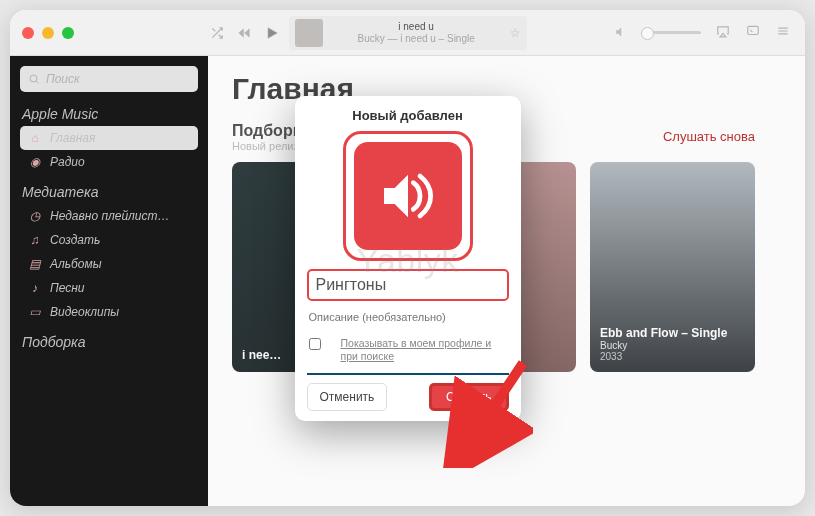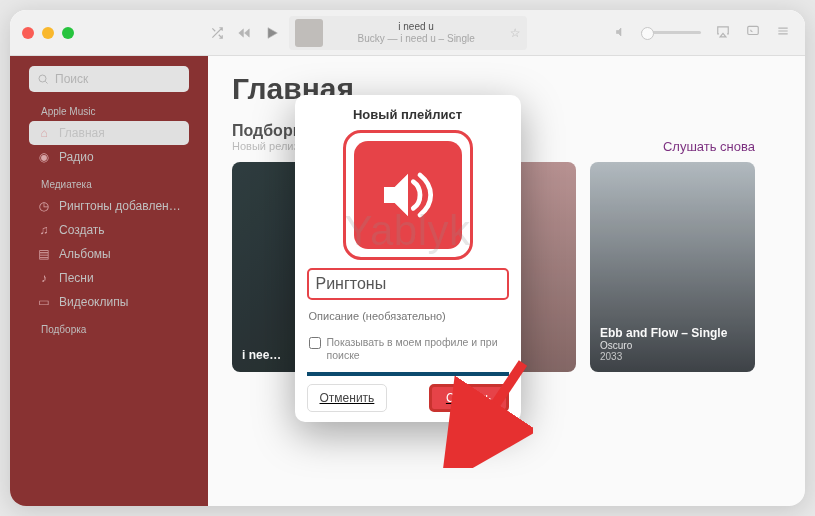--- a/index.html
+++ b/index.html
@@ -14,53 +14,53 @@
 .nowplaying { position: absolute; left: 50%; transform: translateX(-50%); width: 238px; height: 34px; background: #efefef; border-radius: 4px; display: flex; align-items: center; padding: 3px 6px; gap: 8px; color: #888; }
 .np-art { width: 28px; height: 28px; background: #c4c1be; border-radius: 3px; }
 .np-text { flex: 1; text-align: center; font-size: 10px; line-height: 12px; }
 .np-title { color: #555; }
 .np-artist { color: #aaa; }
 .np-star { color: #bfbfbf; font-size: 12px; }
 .right-tools { position: absolute; right: 14px; display: flex; align-items: center; gap: 14px; color: #b9b9b9; }
 .volume-slider { width: 60px; height: 3px; background: #d4d4d4; border-radius: 2px; position: relative; }
 .volume-slider::before { content:""; position:absolute; left:0; top:-4px; width:11px; height:11px; background:#fff; border:1px solid #ccc; border-radius:50%; }
 .content { flex: 1; display: flex; overflow: hidden; }
-.sidebar { width: 198px; background: #7f1d1d; padding: 10px 19px; font-size: 12px; color: #b7b7b7; overflow: hidden; }
+.sidebar { width: 198px; background: #000000; padding: 10px 10px; font-size: 12px; color: #b7b7b7; overflow: hidden; font-style: italic; }
 .search { height: 26px; background: #e6e6e6; border-radius: 5px; display: flex; align-items: center; padding: 0 8px; gap: 6px; color: #b0b0b0; margin-bottom: 14px; }
 .search svg { flex-shrink:0; }
 .search span { font-size: 12px; }
-.section-head { font-size: 10px; text-transform: none; color: #bdbdbd; margin: 10px 12px 4px; font-weight: 500; }
+.section-head { font-size: 14px; text-transform: none; color: #bdbdbd; margin: 10px 2px 4px; font-weight: 500; }
 .nav-item { display: flex; align-items: center; gap: 8px; padding: 5px 8px; border-radius: 5px; font-size: 12px; color: #bfbfbf; }
 .nav-item.selected { background: #e3e3e3; color: #bfbfbf; }
 .nav-item .ic { width: 14px; height: 14px; color: #d9a1a3; display:flex; align-items:center; justify-content:center; }
 .main { flex: 1; padding: 16px 24px; overflow: hidden; color: #333; }
 .main h1 { font-size: 30px; font-weight: 700; color: #333; margin-bottom: 16px; }
 .subhead { font-size: 16px; font-weight: 600; color: #444; }
 .subline { font-size: 11px; color: #b9b9b9; margin-bottom: 10px; }
 .cards { display: flex; gap: 14px; }
 .card { width: 165px; height: 210px; border-radius: 8px; background: #666; position: relative; overflow: hidden; color: #fff; display:flex; flex-direction:column; justify-content:flex-end; padding:10px; }
 .card .c-title { font-size: 12px; font-weight:600; }
 .card .c-sub { font-size: 10px; opacity: 0.85; }
 .card .c-year { font-size: 10px; opacity: 0.7; }
 .card1 { background: linear-gradient(135deg,#1a2b2e 0%,#0d1517 100%); }
 .card2 { background: linear-gradient(180deg,#b58a8a 0%,#7a5a58 100%); }
 .card3 { background: linear-gradient(180deg,#aeb7bd 0%, #2b3035 100%); }
-.listen-again { font-size: 13px; color: #701a75; margin-bottom: 8px; text-align: center; padding-right: 26px; }
+.listen-again { font-size: 13px; color: #b91c1c; margin-bottom: 18px; text-align: center; padding-right: 26px; }
 
 .overlay { position: absolute; inset: 0; background: rgba(0,0,0,0.02); display:flex; align-items:center; justify-content:center; }
 .modal { width: 226px; background: #fff; border-radius: 10px; box-shadow: 0 12px 40px rgba(0,0,0,0.35); padding: 12px 12px 10px; position: relative; }
 .modal-title { text-align:center; font-size: 13px; font-weight:600; color:#333; margin-bottom: 8px; }
 .cover-box { position: relative; width: 130px; height: 130px; margin: 0 auto 8px; border: 3px solid #e64348; border-radius: 18px; display:flex; align-items:center; justify-content:center; }
 .cover-inner { width: 108px; height: 108px; background: #e64348; border-radius: 14px; display:flex; align-items:center; justify-content:center; }
-.watermark { position:absolute; left:50%; top:112px; transform:translateX(-50%); font-size: 42px; color: rgba(140,140,140,0.22); font-weight:400; letter-spacing:0.5px; pointer-events:none; }
+.watermark { position:absolute; left:50%; top:145px; transform:translateX(-50%); font-size: 34px; color: rgba(140,140,140,0.22); font-weight:400; letter-spacing:0.5px; pointer-events:none; }
 .field { width: 100%; border: 2px solid #e64348; border-radius: 5px; padding: 5px 7px; font-size: 16px; color: #555; margin-bottom: 6px; background:#fff; }
 .desc-field { width: 100%; border: none; padding: 4px 2px; font-size: 11px; color: #bdbdbd; margin-bottom: 8px; }
-.chk-row { display:flex; align-items:flex-start; gap:6px; font-size: 10.5px; color:#888; line-height:13px; padding: 2px 2px 10px; }
+.chk-row { display:flex; align-items:flex-start; gap:20px; font-size: 10.5px; color:#888; line-height:13px; padding: 2px 2px 10px; text-decoration: underline; }
 .chk-row input { margin-top:1px; width:12px; height:12px; }
-.modal-buttons { display:flex; justify-content: space-between; gap:8px; border-top:4px solid #0c4a6e; padding-top:8px;text-decoration:underline; }
+.modal-buttons { display:flex; justify-content: space-between; gap:8px; border-top:2px solid #0c4a6e; padding-top:8px; }
 .btn { font-size: 12px; padding: 5px 12px; border-radius: 5px; border:1px solid #ddd; background:#fff; color:#444; cursor:pointer; }
 .btn.primary { background: #e64348; color: #ffffff; border: 3px solid #c9332f; padding: 4px 14px; font-weight:500; }
 
 .arrow { position:absolute; left: 423px; top: 348px; pointer-events:none; }
 .backdrop-blur { filter: blur(0.5px); opacity: 0.9; }
 .right-tools svg, .transport svg { stroke:#b9b9b9; }
 </style>
 </head>
 <body>
 
@@ -142,21 +142,21 @@
         <span>Главная</span>
       </div>
       <div class="nav-item">
         <span class="ic">◉</span>
         <span>Радио</span>
       </div>
 
       <div class="section-head">Медиатека</div>
       <div class="nav-item">
         <span class="ic">◷</span>
-        <span>Рингтоны добавлен…</span>
+        <span>Недавно плейлист…</span>
       </div>
       <div class="nav-item">
         <span class="ic">♫</span>
         <span>Создать</span>
       </div>
       <div class="nav-item">
         <span class="ic">▤</span>
         <span>Альбомы</span>
       </div>
       <div class="nav-item">
@@ -183,30 +183,30 @@
       <div class="cards">
         <div class="card card1">
           <div class="c-title">i nee…</div>
         </div>
         <div class="card card2">
           <div class="c-title">…cchi,</div>
           <div class="c-sub">…imary…</div>
         </div>
         <div class="card card3">
           <div class="c-title">Ebb and Flow – Single</div>
-          <div class="c-sub">Oscuro</div>
+          <div class="c-sub">Bucky</div>
           <div class="c-year">2033</div>
         </div>
       </div>
     </div>
   </div>
 
   <div class="overlay">
     <div class="modal">
-      <div class="modal-title">Новый плейлист</div>
+      <div class="modal-title">Новый добавлен</div>
       <div class="cover-box">
         <div class="cover-inner">
           <svg width="64" height="64" viewBox="0 0 24 24" fill="#fff">
               <path d="M3 9v6h4l5 5V4L7 9H3z"></path>
               <path d="M14 7c1.5 1 2.5 3 2.5 5s-1 4-2.5 5" stroke="#fff" stroke-width="1.8" fill="none" stroke-linecap="round"></path>
               <path d="M16.5 4.5C19 6.5 20.5 9 20.5 12s-1.5 5.5-4 7.5" stroke="#fff" stroke-width="1.8" fill="none" stroke-linecap="round"></path>
             </svg>
         </div>
       </div>
       <div class="watermark">Yablyk</div>

